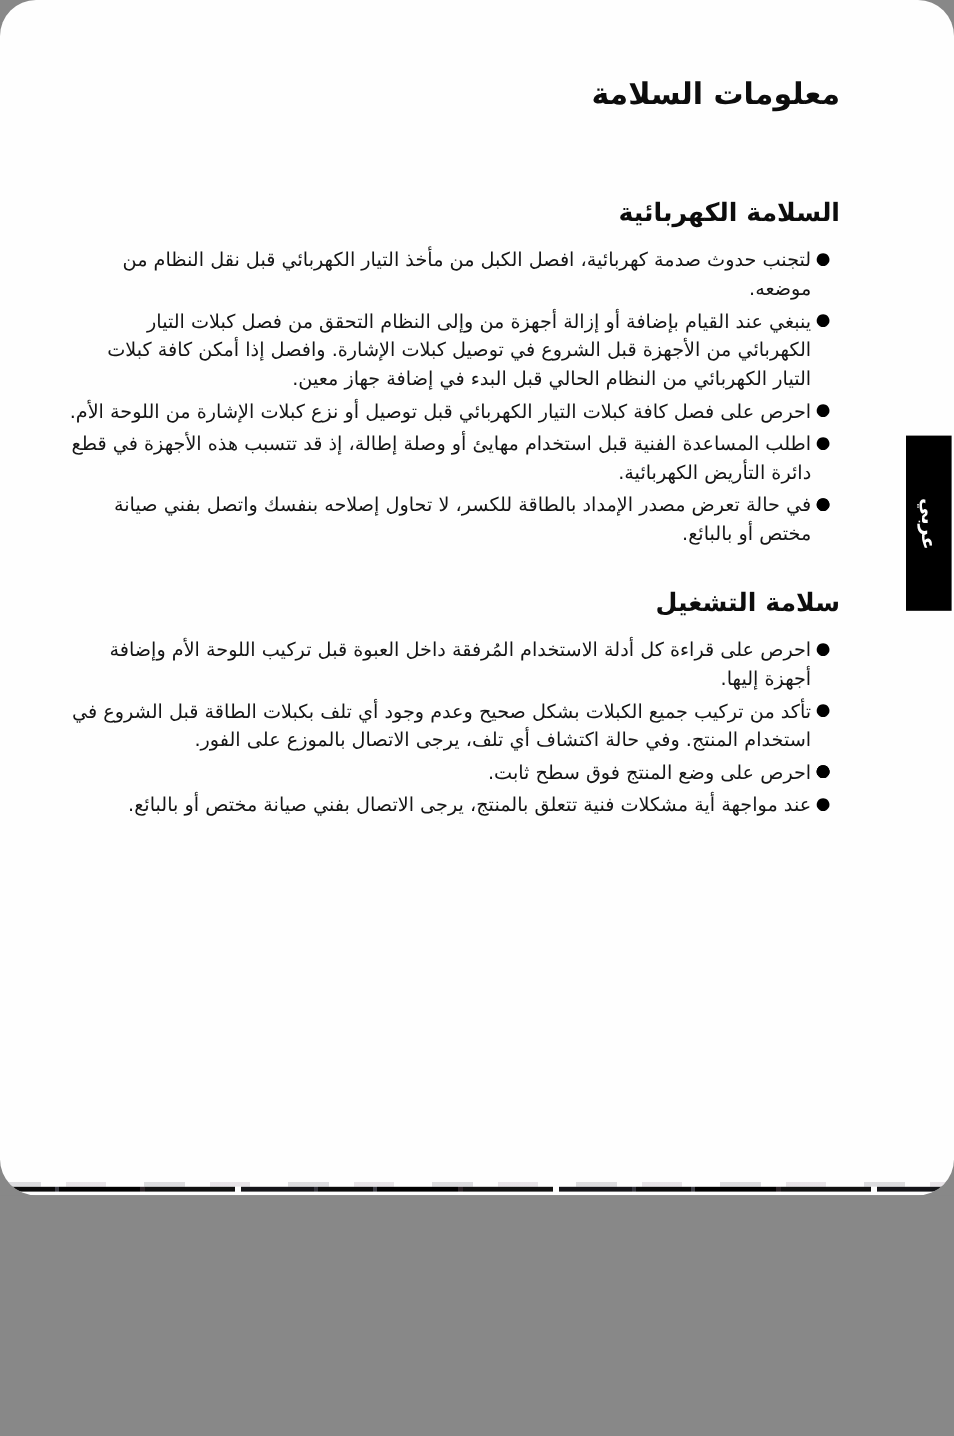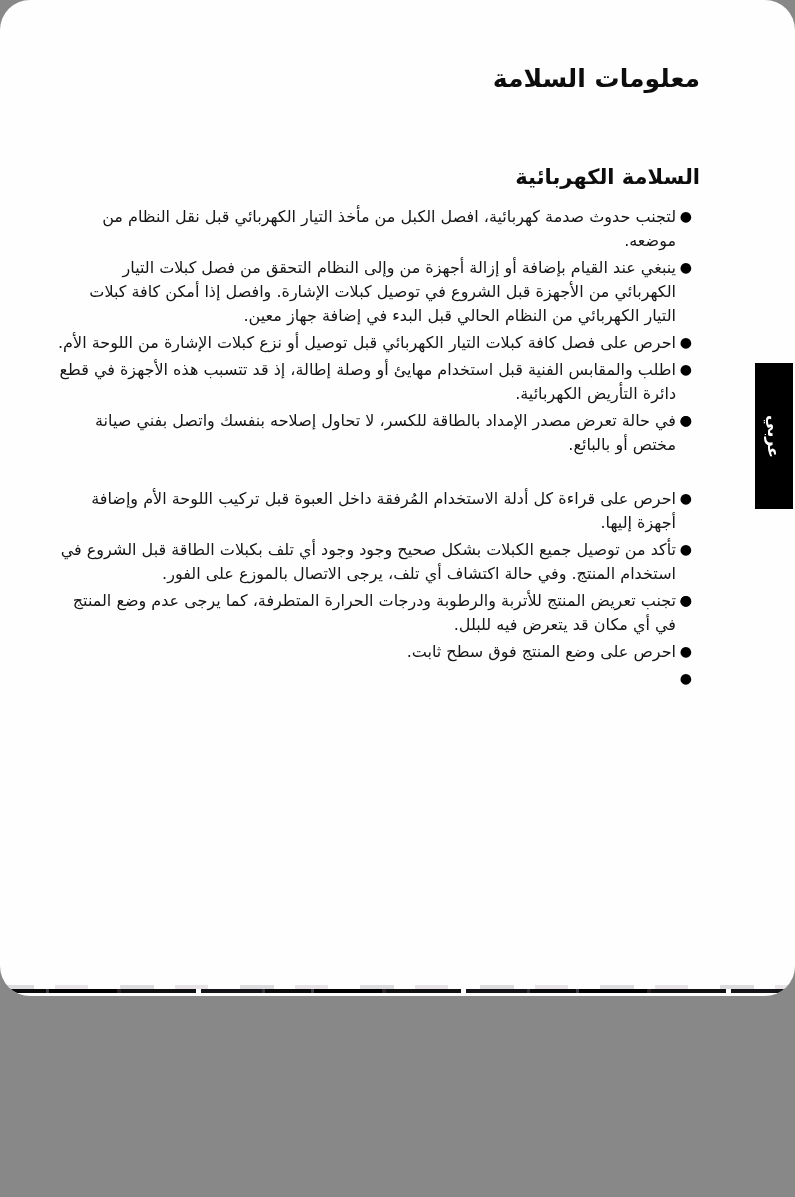--- a/index.html
+++ b/index.html
@@ -92,34 +92,35 @@
   <div class="page-title">معلومات السلامة</div>
 
   <div class="doc">
 
     <div class="section">
       <h2 class="section-heading">السلامة الكهربائية</h2>
       <ul class="bullets">
         <li><span class="bullet-dot">●</span><span>لتجنب حدوث صدمة كهربائية، افصل الكبل من مأخذ التيار الكهربائي قبل نقل النظام من موضعه.</span></li>
         <li><span class="bullet-dot">●</span><span>ينبغي عند القيام بإضافة أو إزالة أجهزة من وإلى النظام التحقق من فصل كبلات التيار الكهربائي من الأجهزة قبل الشروع في توصيل كبلات الإشارة. وافصل إذا أمكن كافة كبلات التيار الكهربائي من النظام الحالي قبل البدء في إضافة جهاز معين.</span></li>
         <li><span class="bullet-dot">●</span><span>احرص على فصل كافة كبلات التيار الكهربائي قبل توصيل أو نزع كبلات الإشارة من اللوحة الأم.</span></li>
-        <li><span class="bullet-dot">●</span><span>اطلب والمقابس الفنية قبل استخدام مهايئ أو وصلة إطالة، إذ قد تتسبب هذه الأجهزة في قطع دائرة التأريض الكهربائية.</span></li>
+        <li><span class="bullet-dot">●</span><span>اطلب المساعدة الفنية قبل استخدام مهايئ أو وصلة إطالة، إذ قد تتسبب هذه الأجهزة في قطع دائرة التأريض الكهربائية.</span></li>
         <li><span class="bullet-dot">●</span></li>
         <li><span class="bullet-dot">●</span><span>في حالة تعرض مصدر الإمداد بالطاقة للكسر، لا تحاول إصلاحه بنفسك واتصل بفني صيانة مختص أو بالبائع.</span></li>
       </ul>
     </div>
 
     <div class="section">
+      <h2 class="section-heading">سلامة التشغيل</h2>
       <ul class="bullets">
         <li><span class="bullet-dot">●</span><span>احرص على قراءة كل أدلة الاستخدام المُرفقة داخل العبوة قبل تركيب اللوحة الأم وإضافة أجهزة إليها.</span></li>
-        <li><span class="bullet-dot">●</span><span>تأكد من توصيل جميع الكبلات بشكل صحيح وجود وجود أي تلف بكبلات الطاقة قبل الشروع في استخدام المنتج. وفي حالة اكتشاف أي تلف، يرجى الاتصال بالموزع على الفور.</span></li>
+        <li><span class="bullet-dot">●</span><span>تأكد من تركيب جميع الكبلات بشكل صحيح وعدم وجود أي تلف بكبلات الطاقة قبل الشروع في استخدام المنتج. وفي حالة اكتشاف أي تلف، يرجى الاتصال بالموزع على الفور.</span></li>
         <li><span class="bullet-dot">●</span></li>
-        <li><span class="bullet-dot">●</span><span>تجنب تعريض المنتج للأتربة والرطوبة ودرجات الحرارة المتطرفة، كما يرجى عدم وضع المنتج في أي مكان قد يتعرض فيه للبلل.</span></li>
+        <li><span class="bullet-dot">●</span></li>
         <li><span class="bullet-dot">●</span><span>احرص على وضع المنتج فوق سطح ثابت.</span></li>
-        <li><span class="bullet-dot">●</span></li>
+        <li><span class="bullet-dot">●</span><span>عند مواجهة أية مشكلات فنية تتعلق بالمنتج، يرجى الاتصال بفني صيانة مختص أو بالبائع.</span></li>
       </ul>
     </div>
 
   </div>
 
   <div class="lang-tab">
     <span>عربي</span>
   </div>
 
   <div class="scan-fuzz"></div>

